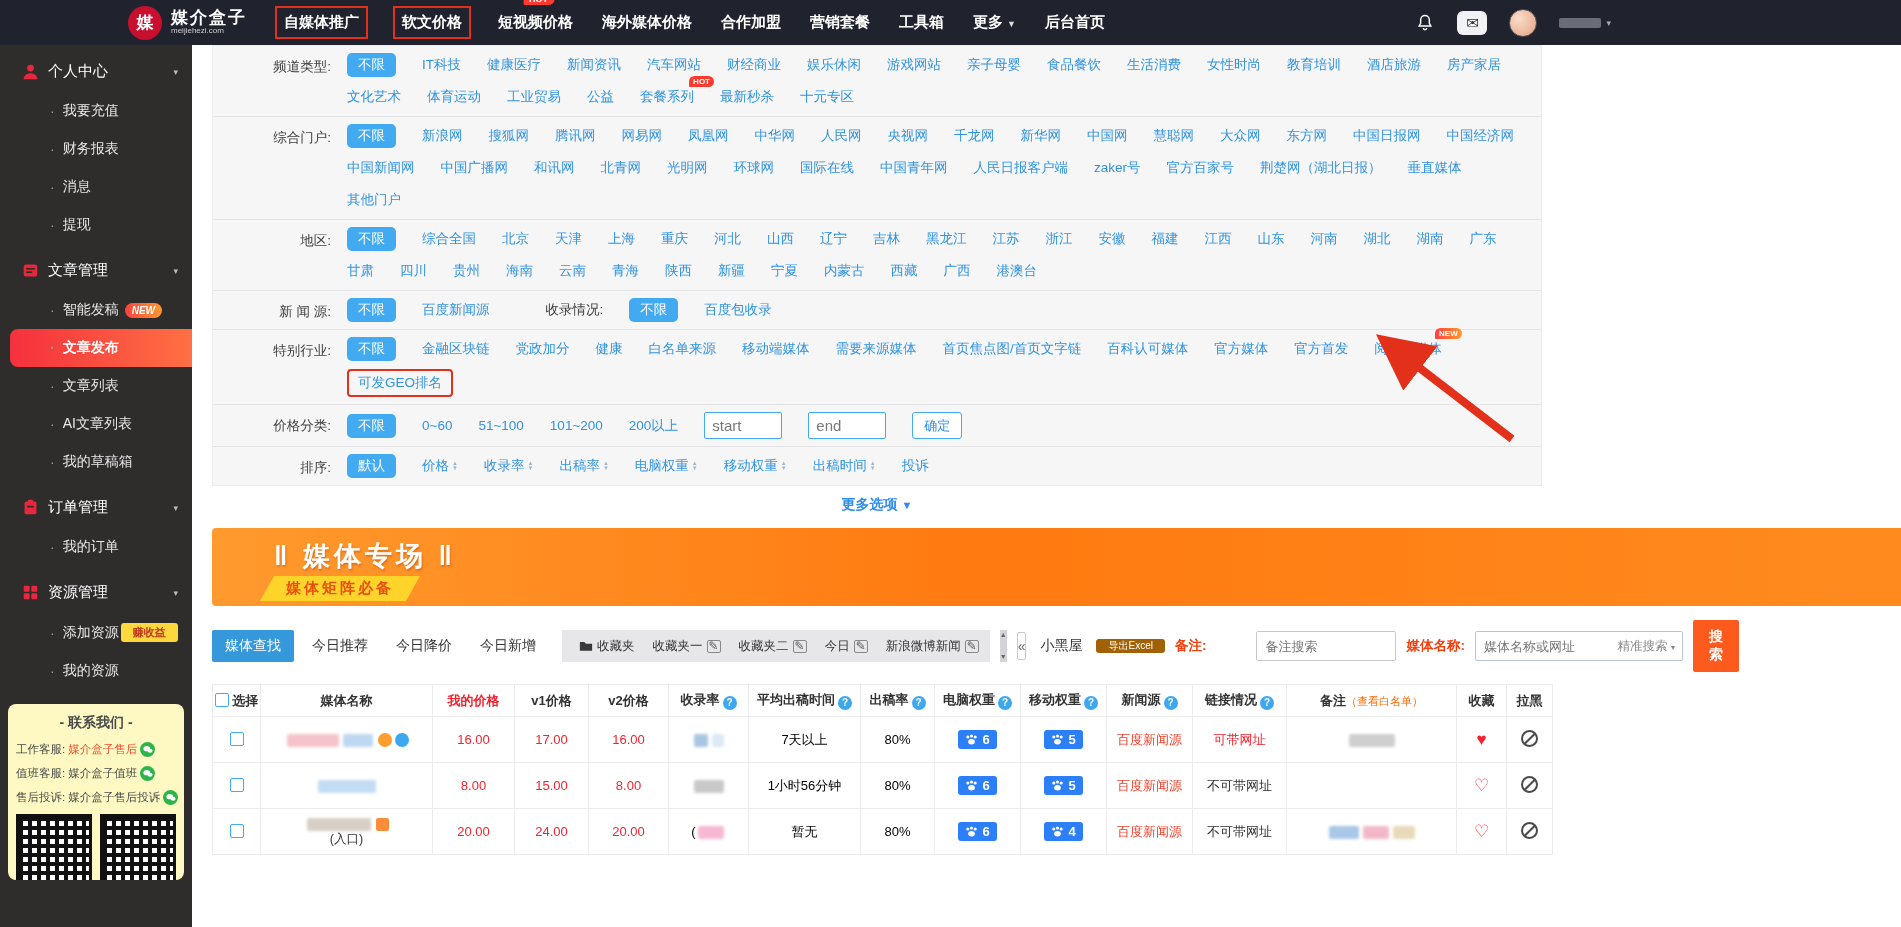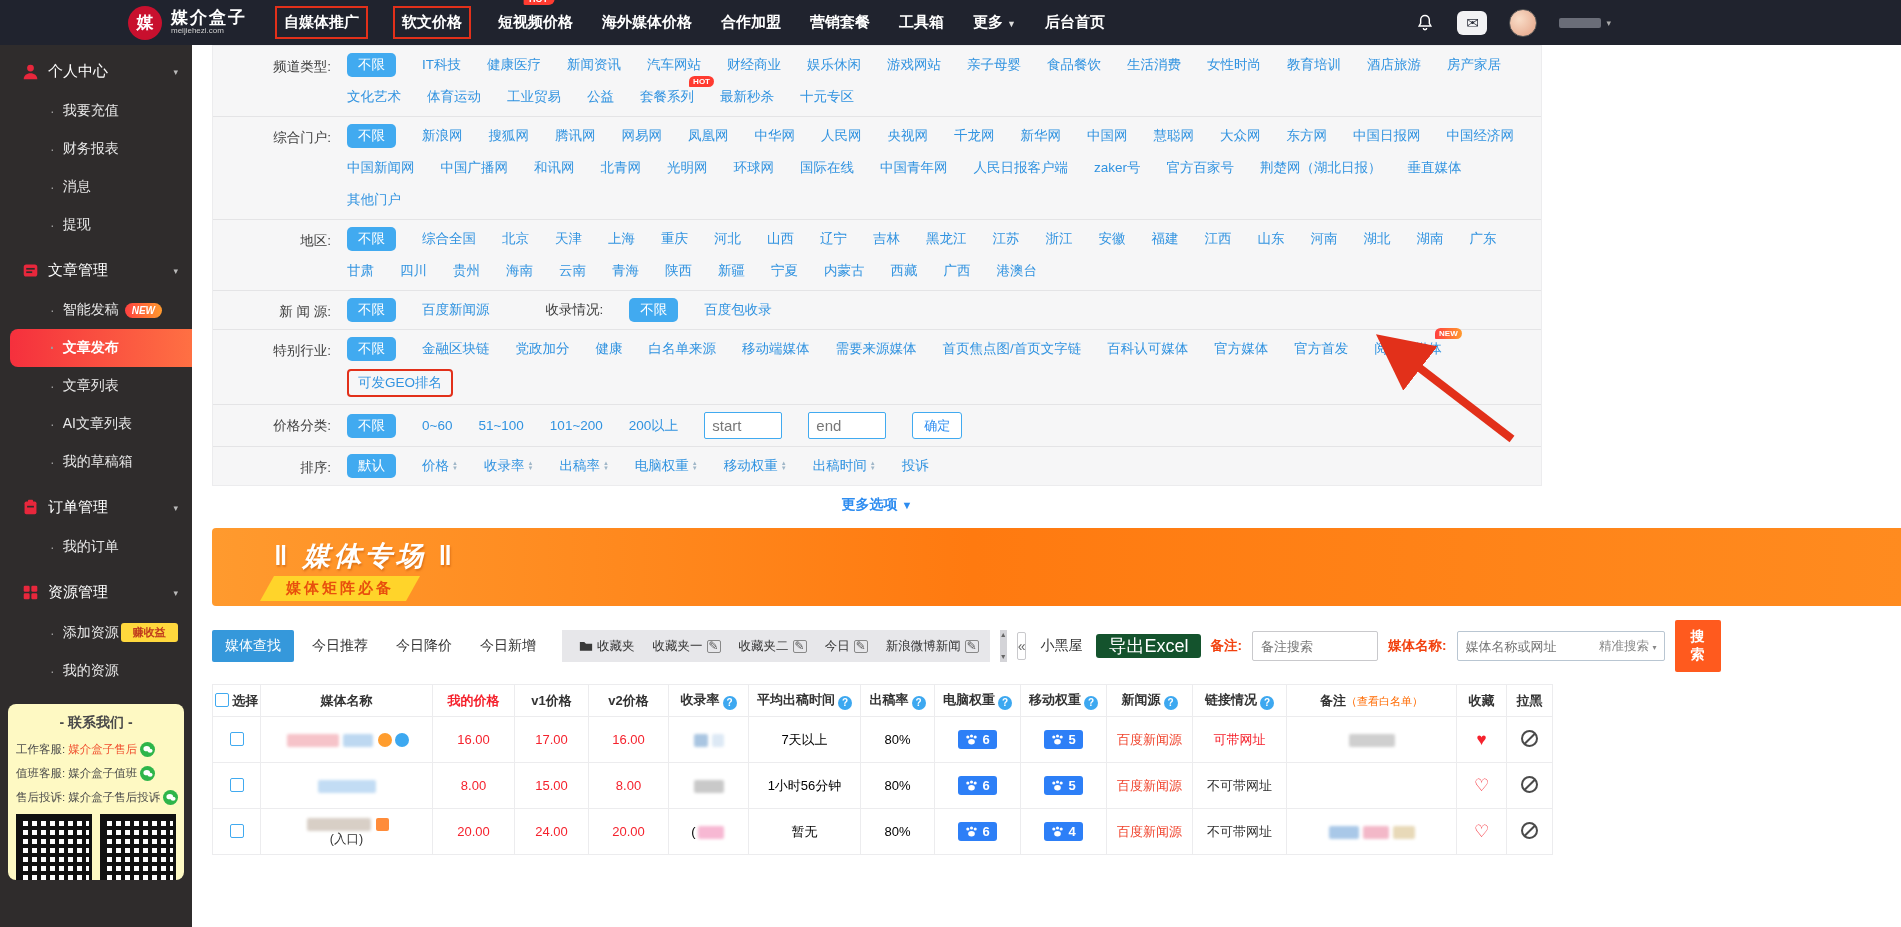--- a/index.html
+++ b/index.html
@@ -90,47 +90,47 @@
   .sort-arrows span { font-size:6px; line-height:5px; color:#9fb6c8; }
 
   .more-opts { width:1330px; margin:10px 0 0 20px; text-align:center; color:#2d8cf0; font-size:14px;
     font-weight:bold; cursor:pointer; }
   .more-opts .caret { font-size:11px; }
 
   .banner { width:1692px; height:78px; margin:14px 0 0 20px;
     background:linear-gradient(90deg,#ff9a2e,#ff7a10 45%,#ff8b1f);
     border-radius:4px; position:relative; overflow:hidden; }
   .banner-title { position:absolute; left:62px; top:10px; color:#fff; font-size:27px; font-weight:bold;
-    font-style:italic; letter-spacing:4px; text-shadow:1px 2px 2px rgba(160,60,0,.35); }
+    letter-spacing:4px; text-shadow:1px 2px 2px rgba(160,60,0,.35); }
   .banner-ribbon { position:absolute; left:48px; top:48px; background:#ffd42a; color:#e8500d;
     font-size:15px; font-weight:bold; padding:3px 26px; letter-spacing:3px;
     clip-path:polygon(14px 0,100% 0,calc(100% - 14px) 100%,0 100%); }
 
   
   .toolbar { display:flex; align-items:center; margin:14px 0 0 20px; width:1345px; gap:10px; }
   .tab { font-size:14px; color:#333; padding:7px 10px; cursor:pointer; white-space:nowrap; }
   .tab.active { background:#3598db; color:#fff; border-radius:2px; padding:7px 13px;font-family:Liberation Mono, monospace; }
   .fav-box { display:flex; align-items:center; background:#e7e7ea; height:32px; padding:0 4px 0 10px;
     margin-left:6px; gap:4px; }
   .fav-item { display:flex; align-items:center; font-size:12.5px; color:#333; padding:0 7px;
     cursor:pointer; white-space:nowrap; }
   .fav-item .edit { color:#555; font-size:12px; margin-left:4px; border:1px solid #888;
     border-radius:2px; padding:0 1px; line-height:11px; }
   .mini-scroll { width:13px; height:32px; background:#d4d4d8; display:flex; flex-direction:column;
     justify-content:space-between; align-items:center; padding:2px 0; cursor:pointer; }
   .mini-scroll span { font-size:7px; color:#666; line-height:6px; }
   .btn-collapse { border:1px solid #c9c9cc; background:#fff; color:#666; width:26px; height:28px;
     font-size:14px; border-radius:2px; cursor:pointer; }
   .blackhouse { font-size:14px; color:#333; cursor:pointer; margin:0 4px; white-space:nowrap; }
-  .btn-export { background:#14532d; color:#fff; border:none; font-size:18px; padding:0 12px;
+  .btn-export { background:#a16207; color:#fff; border:none; font-size:10px; padding:0 12px;
     border-radius:3px; cursor:pointer; white-space:nowrap; }
   .lbl-red { color:#f2400e; font-size:13.5px; font-weight:bold; white-space:nowrap; }
   .inp { height:30px; border:1px solid #c9c9cc; border-radius:2px; font-size:13px; padding:0 8px;
     color:#333; outline:none; background:#fff; }
-  .inp.remark { width:126px; }
+  .inp.remark { width:140px;margin-left:40px; }
   .media-wrap { position:relative; display:flex; align-items:center; }
   .inp.media { width:208px; padding-right:78px; border-color:#b9c6d2; }
   .precise { position:absolute; right:8px; font-size:12.5px; color:#888; cursor:pointer; white-space:nowrap; }
   .precise .caret { font-size:8px; }
   .btn-search { background:#ff5a1e; color:#fff; border:none; font-size:14px; font-weight:bold;
     padding:8px 16px; border-radius:2px; cursor:pointer; }
 
   
   .tbl { margin:12px 0 0 20px; border-collapse:collapse; table-layout:fixed; background:#fff; }
   .tbl th, .tbl td { border:1px solid #ececee; font-size:13px; text-align:center; vertical-align:middle; }

